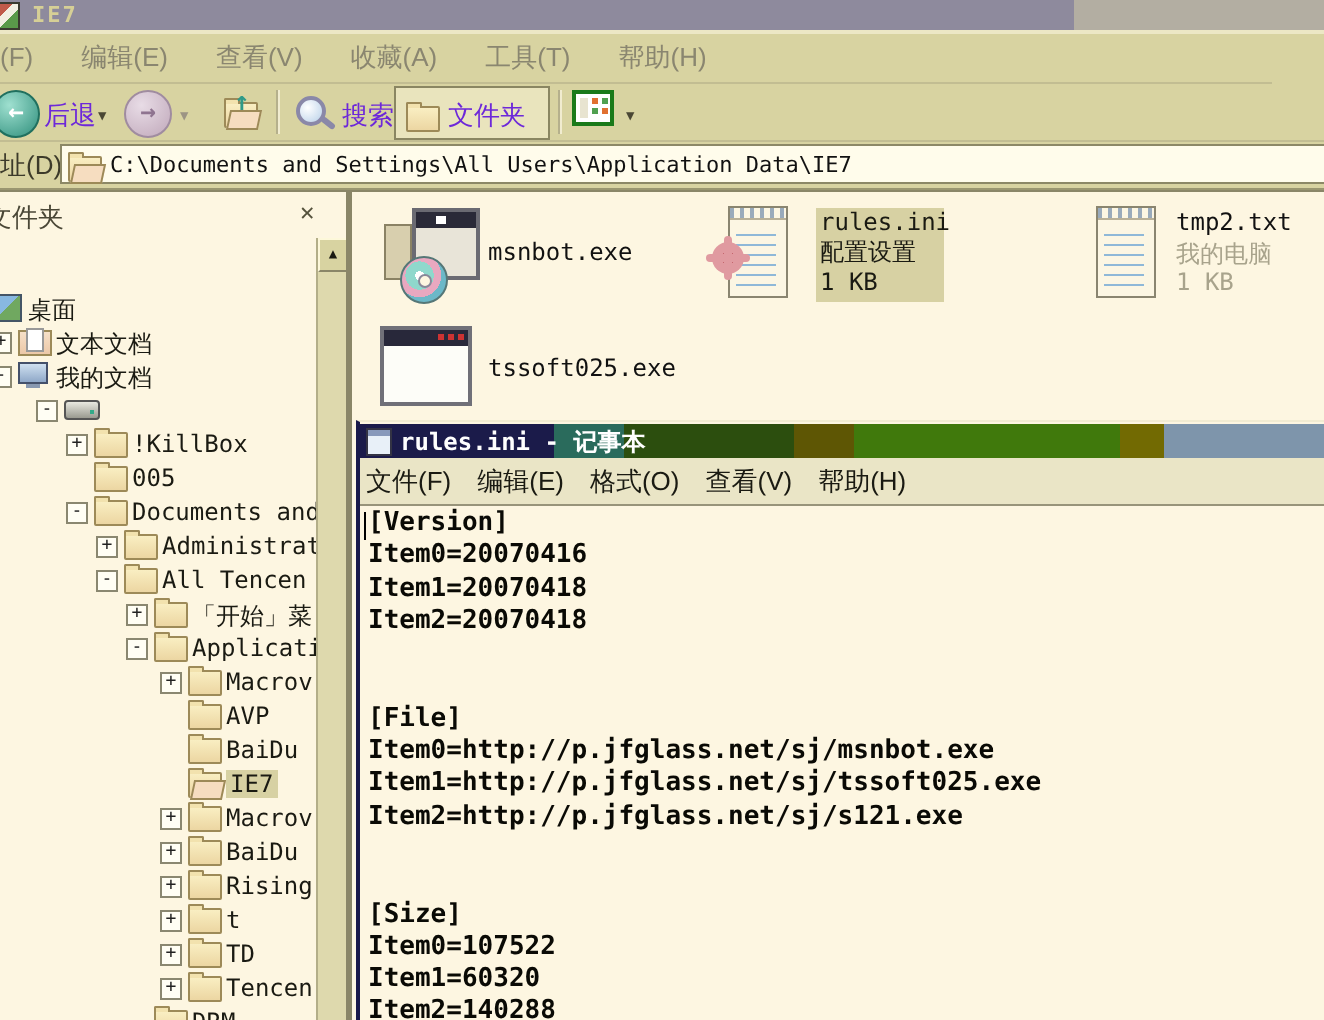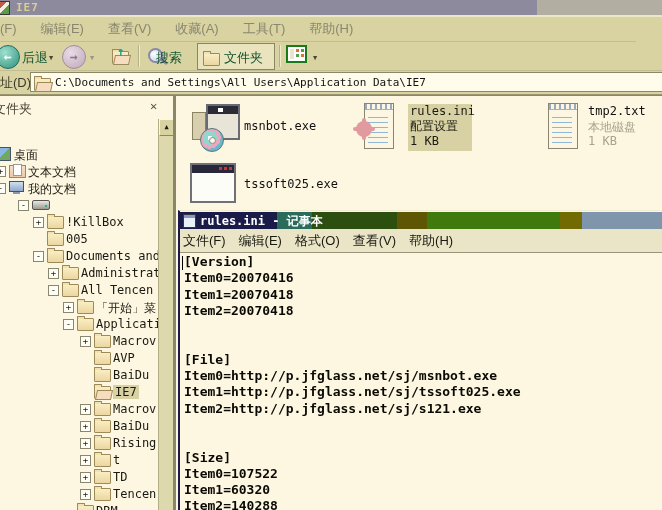--- a/index.html
+++ b/index.html
@@ -16,21 +16,21 @@
   #exp-title-text{position:absolute;left:16px;top:1px;font-size:11px;font-weight:bold;color:#d6cf96;letter-spacing:1px;}
   #exp-tb-line{left:0;top:15px;width:662px;height:2px;background:#ece7c5;}
 
   
   #exp-menubar{left:0;top:17px;width:662px;height:24px;display:flex;gap:24px;align-items:center;
     margin-left:-26px;border-bottom:1px solid #c2bd92;}
   .exp-menu-item{font-size:13px;color:#8a8670;white-space:nowrap;font-family:"Liberation Sans",sans-serif;}
 
   
   #exp-toolbar{left:0;top:42px;width:662px;height:28px;border-bottom:1px solid #c2bd92;}
-  .tool-label{position:absolute;top:7px;font-size:13px;color:#14532d;font-family:"Liberation Sans",sans-serif;}
+  .tool-label{position:absolute;top:7px;font-size:13px;color:#6d28d9;font-family:"Liberation Sans",sans-serif;}
   .nav-circle{position:absolute;top:3px;width:22px;height:22px;border-radius:50%;
     text-align:center;line-height:22px;font-size:13px;font-weight:bold;}
   #back-circle{left:-4px;background:radial-gradient(circle at 35% 30%,#9fe0d0,#2f8f7c);color:#fff;border:1px solid #20705f;}
   #fwd-circle{left:62px;background:radial-gradient(circle at 35% 30%,#e8dce6,#c0a8ba);color:#8f7490;border:1px solid #a08ca0;}
   .caret{position:absolute;top:12px;font-size:7px;color:#4a4734;}
   .caret.dim{color:#9c9484;}
   #up-folder{left:112px;top:6px;}
   #up-arrow{position:absolute;left:117px;top:2px;font-size:13px;font-weight:bold;color:#2f9a88;}
   .tool-sep{position:absolute;top:3px;width:1px;height:22px;background:#b5b08c;border-right:1px solid #f1ecd0;}
   #mag{position:absolute;left:148px;top:6px;width:11px;height:11px;border:2px solid #8a88a8;border-radius:50%;
@@ -157,21 +157,21 @@
   <div class="abs" id="exp-toolbar">
     <div class="nav-circle" id="back-circle">←</div>
     <div class="tool-label" style="left:22px">后退</div>
     <div class="caret" style="left:49px">▼</div>
     <div class="nav-circle" id="fwd-circle">→</div>
     <div class="caret dim" style="left:90px">▼</div>
     <div class="fold open abs" id="up-folder"></div>
     <div id="up-arrow">↑</div>
     <div class="tool-sep" style="left:138px"></div>
     <div id="mag"></div>
-    <div class="tool-label" style="left:156px">搜索</div>
+    <div class="tool-label" style="left:171px">搜索</div>
     <div id="folders-btn">
       <span class="fold"></span>
       <span class="tool-label">文件夹</span>
     </div>
     <div class="tool-sep" style="left:279px"></div>
     <svg id="views-btn" width="22" height="19">
       <rect x="1" y="1" width="19" height="16" fill="#fff" stroke="#1a7a1a" stroke-width="2"></rect>
       <rect x="4" y="4" width="4" height="10" fill="#e8e4d0"></rect>
       <rect x="10" y="4" width="3" height="3" fill="#e07030"></rect>
       <rect x="10" y="9" width="3" height="3" fill="#50a050"></rect>
@@ -324,21 +324,21 @@
         <div>配置设置</div>
         <div>1 KB</div>
       </div>
     </div>
 
     <div class="abs" style="left:366px;top:3px;width:120px;height:56px">
       <div class="pad" style="left:6px;top:4px">
           <div class="lines"></div>
         </div>
       <div class="tile-label" style="left:46px;top:5px">tmp2.txt</div>
-      <div class="tile-label tile-sub" style="left:46px;top:20px">本地磁盘</div>
+      <div class="tile-label tile-sub" style="left:46px;top:20px">我的电脑</div>
       <div class="tile-label tile-sub" style="left:46px;top:35px">1 KB</div>
     </div>
 
     <div class="abs" style="left:6px;top:65px;width:180px;height:50px">
       <div class="abs" id="tssoft-icon"></div>
       <div class="tile-label" style="left:62px;top:16px">tssoft025.exe</div>
     </div>
   </div>
 
   <div class="abs" id="notepad">

